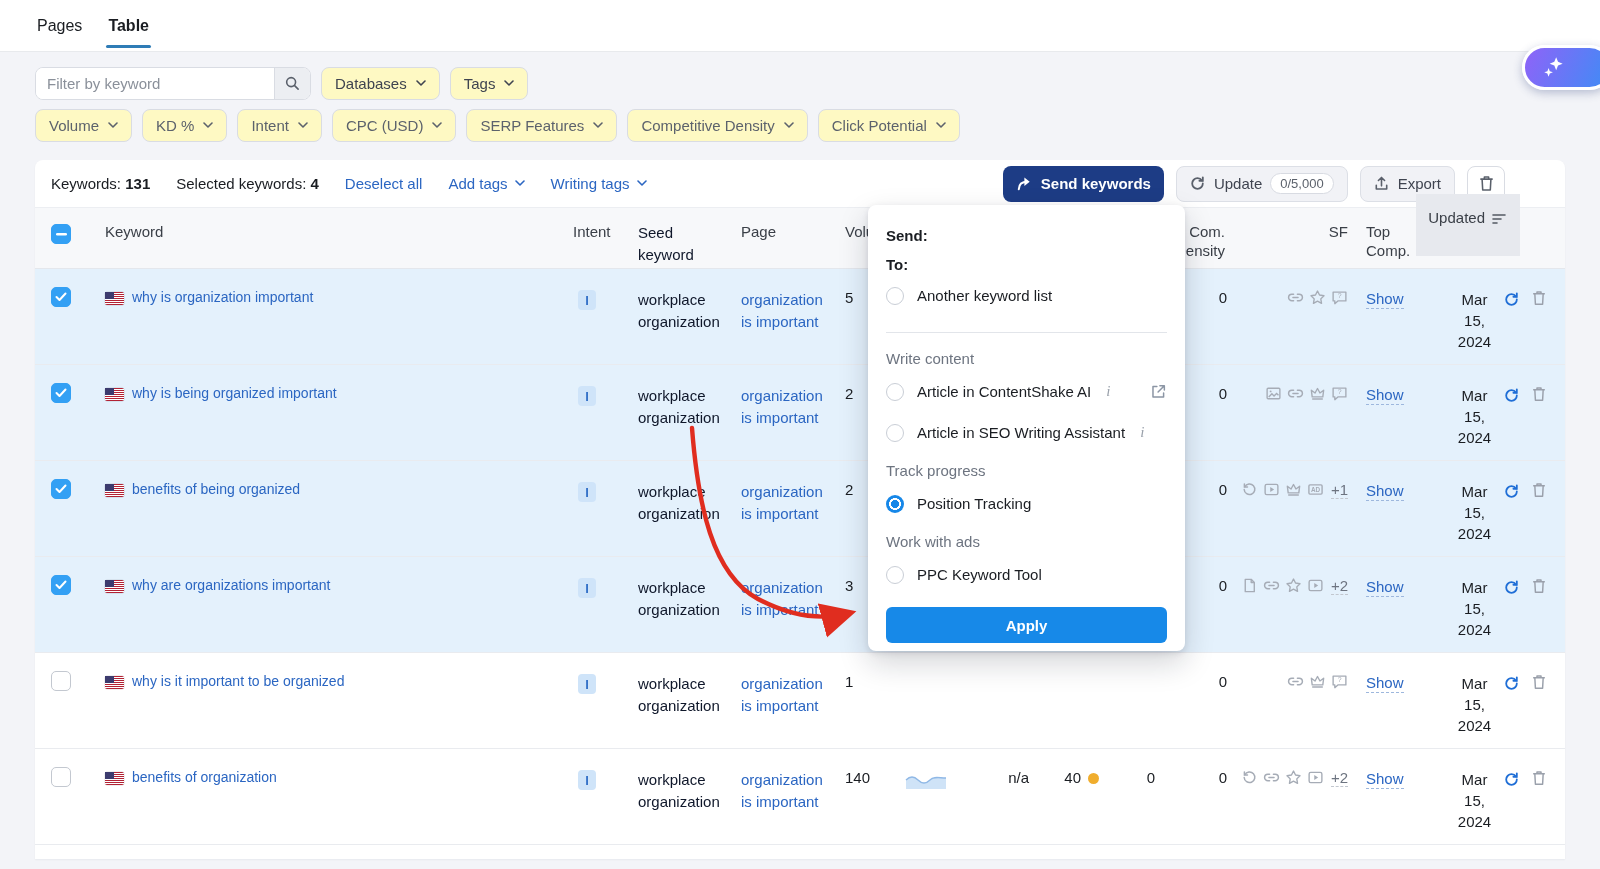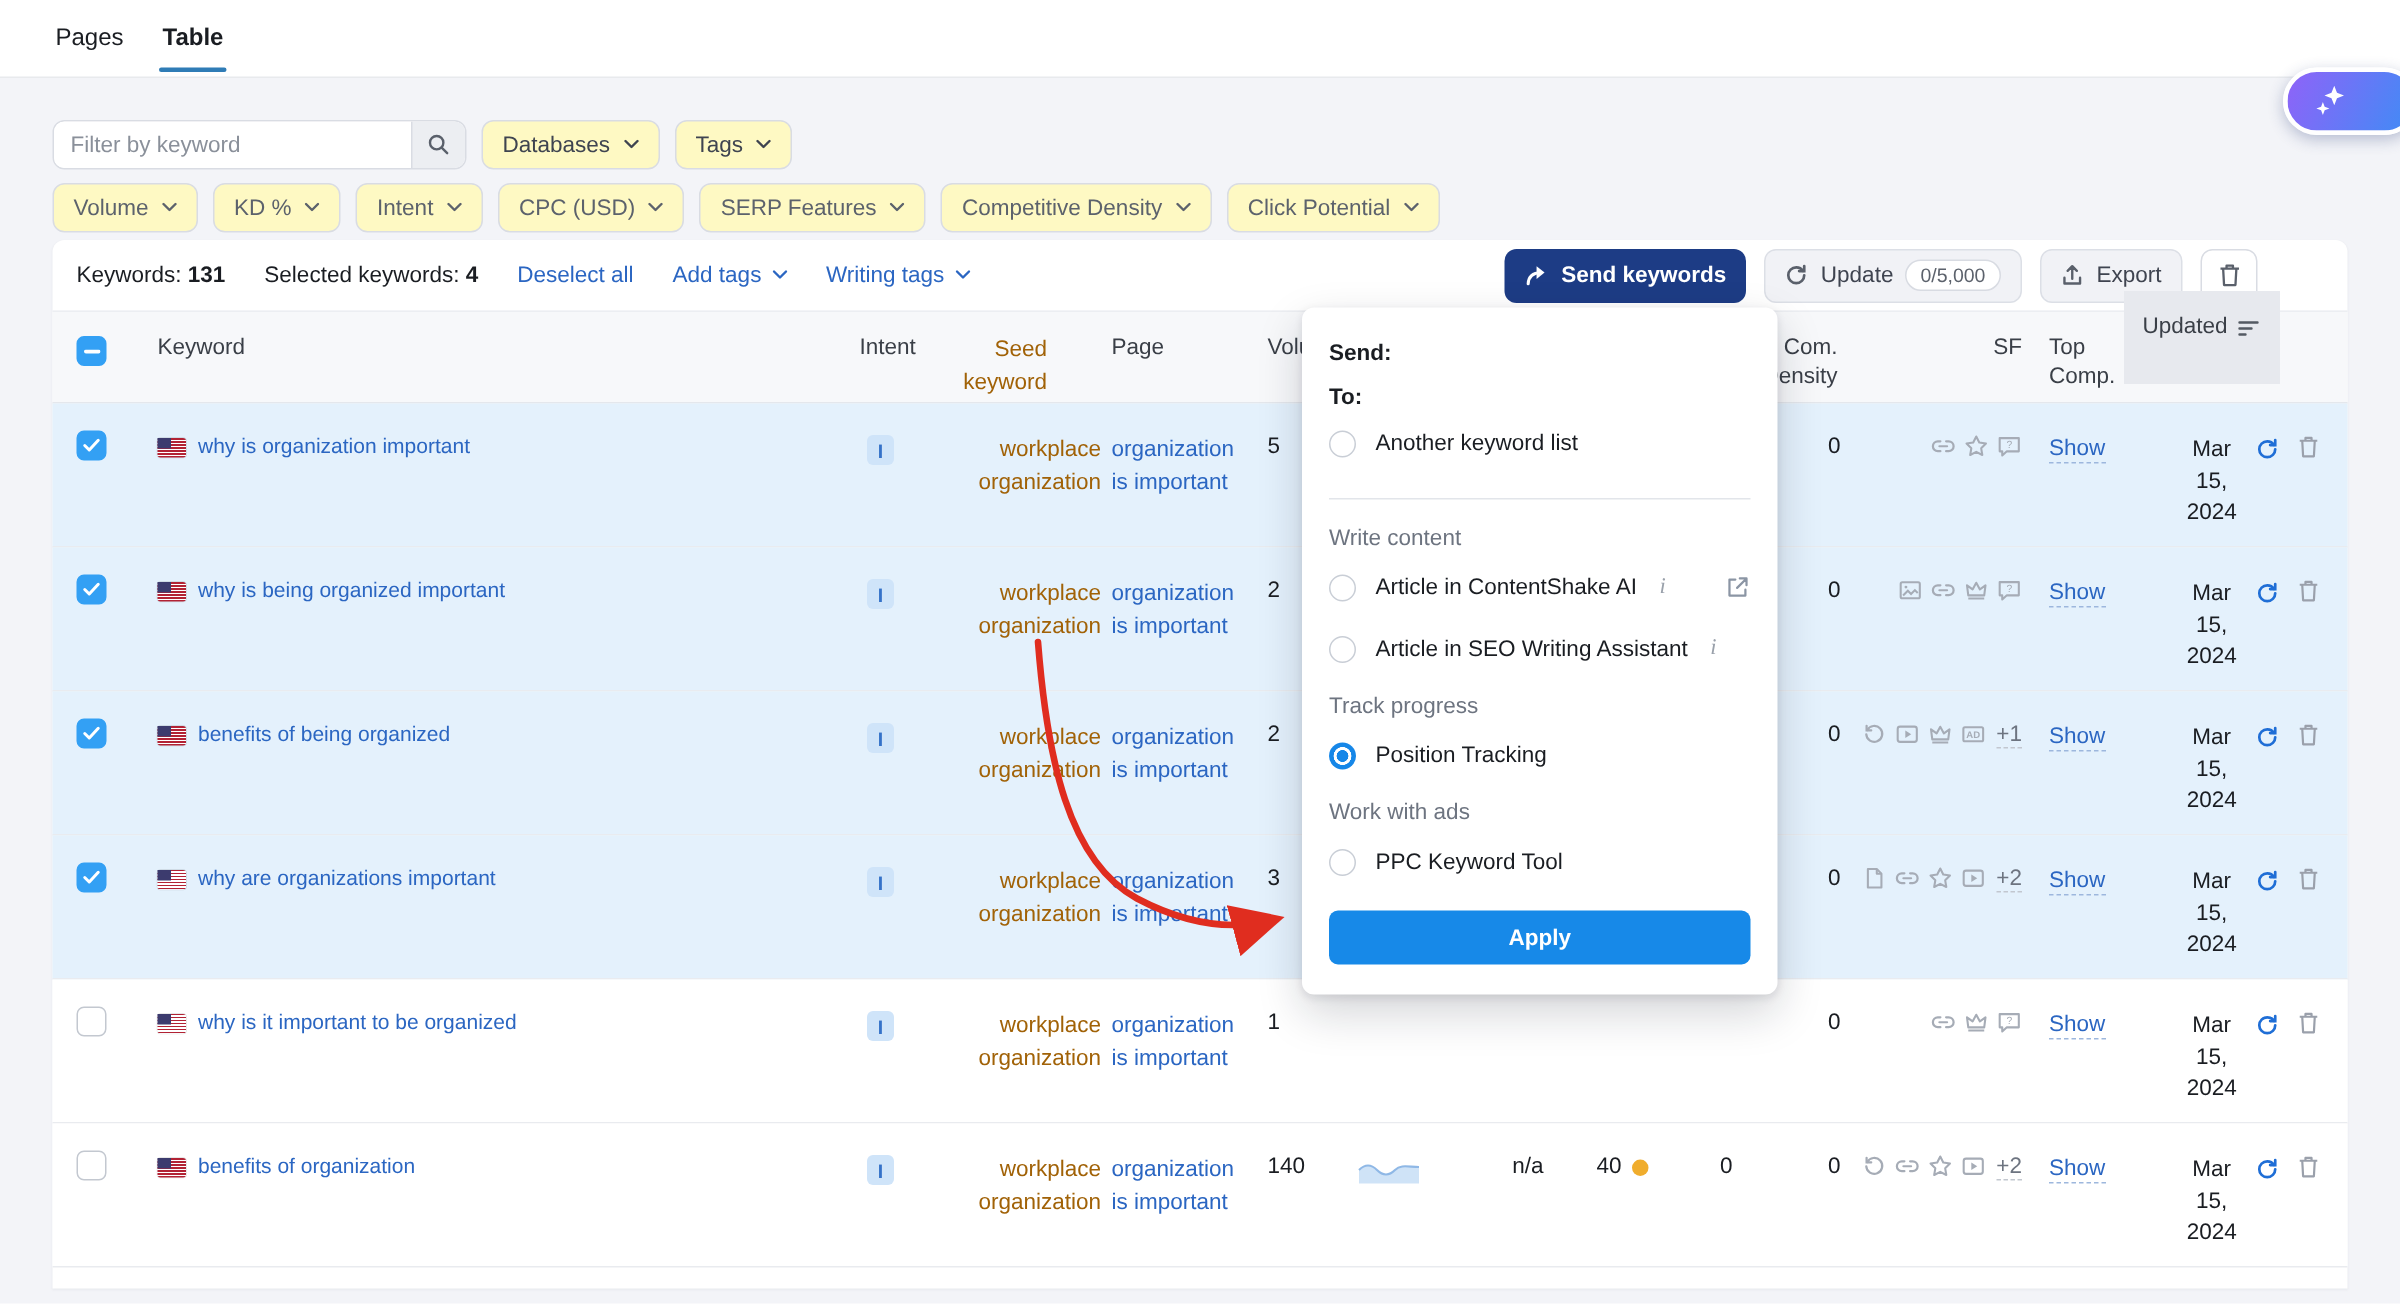--- a/index.html
+++ b/index.html
@@ -8,21 +8,21 @@
   svg { display:block; }
 
   
   .topbar { height:52px; background:#fff; border-bottom:1px solid #e8eaed; display:flex; align-items:center; padding:15px 35px; gap:22px; }
   .tab { padding:14px 2px 13px; font-size:16px; color:#1a1d22; cursor:pointer; position:relative; }
   .tab.active { font-weight:700; }
   .tab.active::after { content:""; position:absolute; left:0; right:0; bottom:0; height:3px; background:#2f7cb6; border-radius:2px; }
 
   
   .filters { padding:15px 35px 0; }
-  .frow { display:flex; gap:10px; align-items:center;margin-top:13px; }
+  .frow { display:flex; gap:10px; align-items:center; }
   .frow + .frow { margin-top:9px; }
   .search-wrap { display:flex; width:276px; height:33px; background:#fff; border:1px solid #d9dce3; border-radius:8px; overflow:hidden; }
   .search-wrap input { flex:1; border:0; outline:none; padding:0 11px; font:15px "Liberation Sans",sans-serif; color:#1a1d22; }
   .search-wrap input::placeholder { color:#8a909a; }
   .search-btn { width:36px; background:#eceef2; border-left:1px solid #d9dce3; display:flex; align-items:center; justify-content:center; cursor:pointer; }
   .chip { height:33px; background:#fef9c3; border:1px solid #d9dce3; border-radius:8px; display:inline-flex; align-items:center; gap:9px; padding:0 13px; color:#3f4450; cursor:pointer; white-space:nowrap; }
   .chip.gray { color:#5c626c; }
   .chev { width:10px; height:7px; }
 
   
@@ -44,21 +44,21 @@
   .grid { display:grid; grid-template-columns:48px 490px 56px 112px 104px 60px 68px 64px 66px 60px 70px 119px 64px 104px 45px; }
   .thead { background:#f7f8fa; border-top:1px solid #eceef2; border-bottom:1px solid #e4e7ec; height:62px; color:#3a3f47; }
   .thead > div { padding-top:14px; line-height:19px; }
   .row { min-height:96px; border-bottom:1px solid #e9ebef; background:#fff; }
   .row.sel { background:#e4f1fc; }
   .cell { display:flex; align-items:flex-start; padding-top:20px; }
   .c-cb { padding-left:16px; padding-top:18px; }
   .c-kw { gap:8px; align-items:flex-start; }
   .c-int { padding-left:5px; }
   .c-seed { padding-left:9px; }
-  .c-seed span { width:96px; line-height:22px; color:#a16207;text-align:right; }
+  .c-seed span { width:96px; line-height:22px; color:#0f172a; }
   .c-page a { width:96px; line-height:22px; }
   .num { justify-content:flex-end; text-align:right; padding-right:8px; }
   .c-vol { justify-content:flex-start; padding-right:0; }
   .c-comp { padding-right:6px; }
   .c-sf { justify-content:flex-end; gap:5px; padding-right:4px; align-items:flex-start; }
   .c-top { padding-left:14px; }
   .c-upd { justify-content:flex-end; gap:5px; }
   .c-act { padding-left:10px; }
   .hd-right { justify-content:flex-end; text-align:right; }
   .hd-seed span { width:60px; display:inline-block; }
@@ -79,21 +79,21 @@
   .sf-extra { color:#6d7480; border-bottom:1px dashed #c2c7cf; line-height:17px; margin-left:2px; cursor:pointer; }
   .sficon { width:17px; height:17px; color:#a6acb6; flex:none; cursor:default; }
   .date-block { width:47px; text-align:center; line-height:21px; }
   .refresh-ic { color:#1f6ed6; margin-top:2px; cursor:pointer; }
   .trash-ic { color:#9aa0ab; cursor:pointer; }
   .sort-ic { margin-top:5px; }
   .trend-spark { margin-top:2px; }
 
   
   .popup { position:absolute; left:868px; top:205px; width:317px; background:#fff; border-radius:8px; z-index:40;
-    box-shadow:0 2px 6px rgba(16,24,40,.1), 0 12px 30px rgba(16,24,40,.18); padding:14px 18px 20px; }
+    box-shadow:0 2px 6px rgba(16,24,40,.1), 0 12px 30px rgba(16,24,40,.18); padding:14px 18px 8px; }
   .pp-head { font-weight:700; font-size:15px; margin:8px 0 2px; }
   .pp-head.to { margin-top:12px; }
   .pp-opt { display:flex; align-items:center; gap:13px; min-height:41px; cursor:pointer; }
   .radio { width:18px; height:18px; border-radius:50%; border:1.5px solid #c9ced6; background:#fff; flex:none; }
   .radio.on { border:0; background:radial-gradient(circle,#1687e8 0 3.8px,#fff 4.1px 5.8px,#1687e8 6.1px); }
   .pp-count { color:#878d96; }
   .pp-hr { border:0; border-top:1px solid #e2e5ea; margin:16px 0; }
   .pp-sec-label { color:#6d7480; margin:8px 0 2px; line-height:20px; }
   .info-i { font-family:"Liberation Serif",serif; font-style:italic; color:#9aa1ab; font-size:15px; padding:0 2px; }
   .ext-ic { margin-left:auto; color:#8b95a4; cursor:pointer; }

